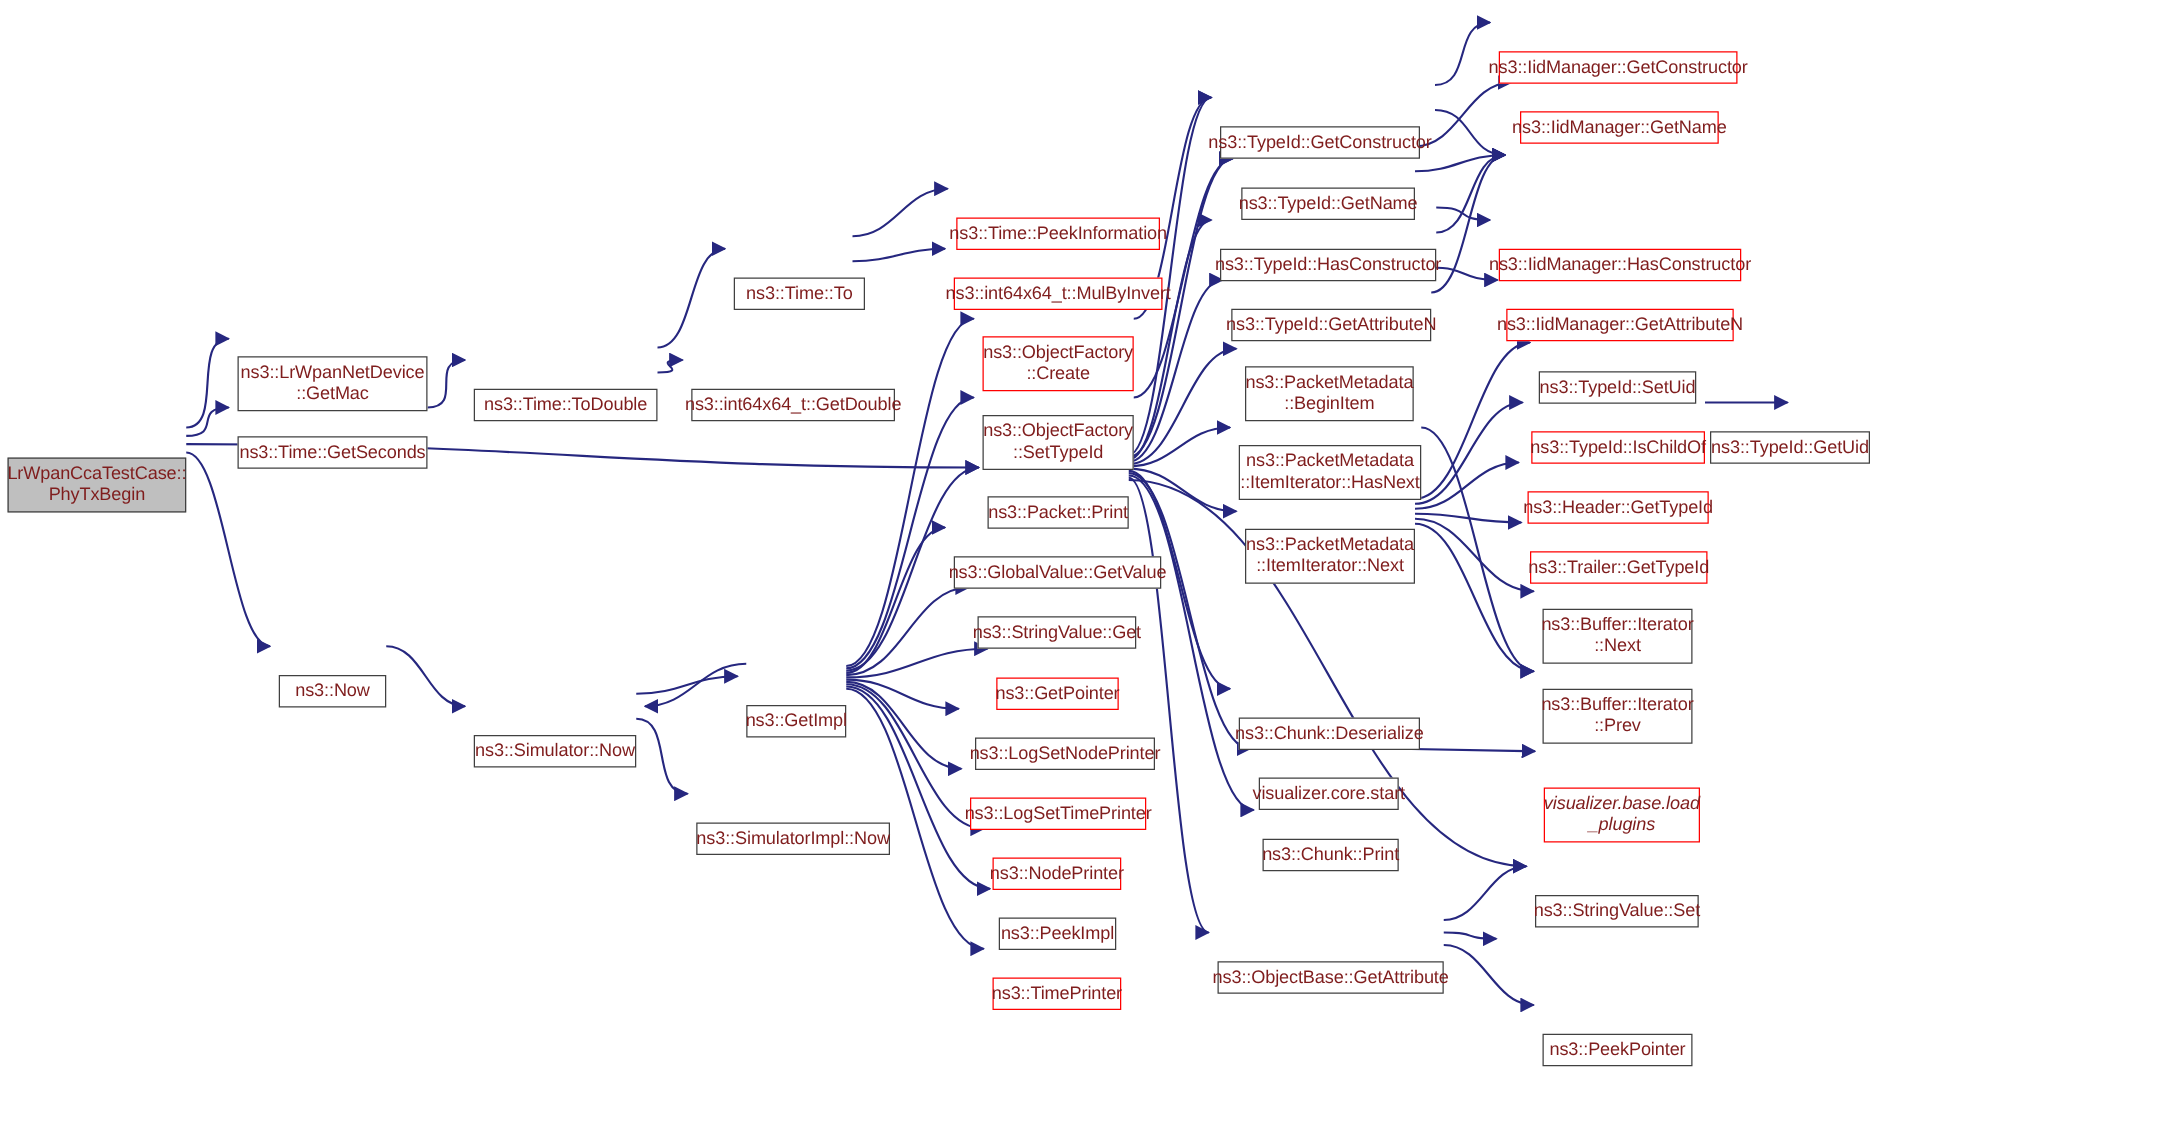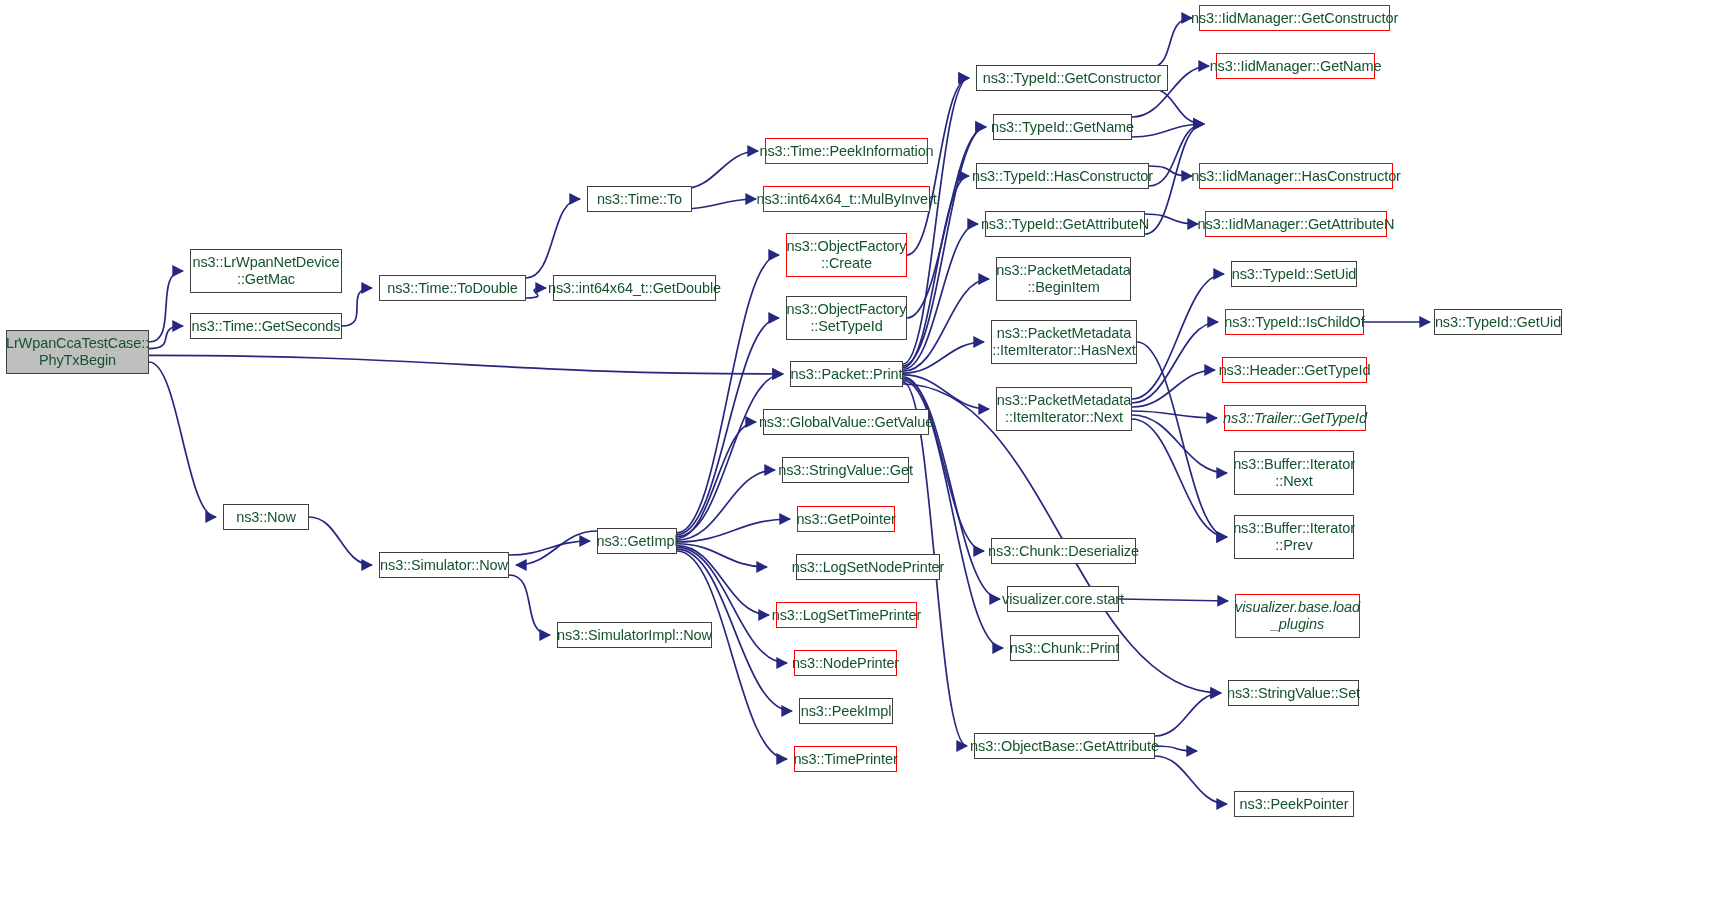--- a/index.html
+++ b/index.html
@@ -27,27 +27,28 @@
   }
   .node {
     position: absolute;
     box-sizing: border-box;
     display: flex;
     align-items: center;
     justify-content: center;
     text-align: center;
     background: #ffffff;
     border: 1px solid #404040;
-    color: #14532d;
+    color: #7f1d1d;
     font-size: 14.5px;
     line-height: 1.16;
     letter-spacing: -0.1px;
     white-space: pre-line;
     padding: 0 3px;
     z-index: 3;
+    margin-top: 36px;
   }
   .node.red {
     border-color: #ff0000;
   }
   .node.root {
     background: #bfbfbf;
     border-color: #404040;
   }
 </style>
 </head>
@@ -136,49 +137,49 @@
     <div class="node red" style="left: 765px; top: 138px; width: 163px; height: 26px;">ns3::Time::PeekInformation</div>
     <div class="node red" style="left: 763px; top: 186px; width: 167px; height: 26px;">ns3::int64x64_t::MulByInvert</div>
     <div class="node red" style="left: 786px; top: 233px; width: 121px; height: 44px;">ns3::ObjectFactory
 ::Create</div>
     <div class="node" style="left: 786px; top: 296px; width: 121px; height: 44px;">ns3::ObjectFactory
 ::SetTypeId</div>
     <div class="node" style="left: 790px; top: 361px; width: 113px; height: 26px;">ns3::Packet::Print</div>
     <div class="node" style="left: 763px; top: 409px; width: 166px; height: 26px;">ns3::GlobalValue::GetValue</div>
     <div class="node" style="left: 782px; top: 457px; width: 127px; height: 26px;">ns3::StringValue::Get</div>
     <div class="node red" style="left: 797px; top: 506px; width: 98px; height: 26px;">ns3::GetPointer</div>
-    <div class="node" style="left: 796px; top: 554px; width: 144px; height: 26px; text-align: center;">ns3::LogSetNodePrinter</div>
+    <div class="node" style="left: 780px; top: 554px; width: 144px; height: 26px; text-align: center;">ns3::LogSetNodePrinter</div>
     <div class="node red" style="left: 776px; top: 602px; width: 141px; height: 26px;">ns3::LogSetTimePrinter</div>
     <div class="node red" style="left: 794px; top: 650px; width: 103px; height: 26px;">ns3::NodePrinter</div>
     <div class="node" style="left: 799px; top: 698px; width: 94px; height: 26px;">ns3::PeekImpl</div>
     <div class="node red" style="left: 794px; top: 746px; width: 103px; height: 26px;">ns3::TimePrinter</div>
-    <div class="node" style="left: 976px; top: 65px; width: 192px; height: 26px;">ns3::TypeId::GetConstructor</div>
+    <div class="node" style="left: 976px; top: 65px; width: 160px; height: 26px;">ns3::TypeId::GetConstructor</div>
     <div class="node" style="left: 993px; top: 114px; width: 139px; height: 26px;">ns3::TypeId::GetName</div>
     <div class="node" style="left: 976px; top: 163px; width: 173px; height: 26px;">ns3::TypeId::HasConstructor</div>
     <div class="node" style="left: 985px; top: 211px; width: 160px; height: 26px;">ns3::TypeId::GetAttributeN</div>
     <div class="node" style="left: 996px; top: 257px; width: 135px; height: 44px;">ns3::PacketMetadata
 ::BeginItem</div>
     <div class="node" style="left: 991px; top: 320px; width: 146px; height: 44px;">ns3::PacketMetadata
 ::ItemIterator::HasNext</div>
     <div class="node" style="left: 996px; top: 387px; width: 136px; height: 44px;">ns3::PacketMetadata
 ::ItemIterator::Next</div>
     <div class="node" style="left: 991px; top: 538px; width: 145px; height: 26px;">ns3::Chunk::Deserialize</div>
     <div class="node" style="left: 1007px; top: 586px; width: 112px; height: 26px;">visualizer.core.start</div>
     <div class="node" style="left: 1010px; top: 635px; width: 109px; height: 26px;">ns3::Chunk::Print</div>
     <div class="node" style="left: 974px; top: 733px; width: 181px; height: 26px;">ns3::ObjectBase::GetAttribute</div>
     <div class="node red" style="left: 1199px; top: 5px; width: 191px; height: 26px;">ns3::IidManager::GetConstructor</div>
     <div class="node red" style="left: 1216px; top: 53px; width: 159px; height: 26px;">ns3::IidManager::GetName</div>
     <div class="node red" style="left: 1199px; top: 163px; width: 194px; height: 26px;">ns3::IidManager::HasConstructor</div>
     <div class="node red" style="left: 1205px; top: 211px; width: 182px; height: 26px;">ns3::IidManager::GetAttributeN</div>
     <div class="node" style="left: 1231px; top: 261px; width: 126px; height: 26px;">ns3::TypeId::SetUid</div>
     <div class="node red" style="left: 1225px; top: 309px; width: 139px; height: 26px;">ns3::TypeId::IsChildOf</div>
     <div class="node red" style="left: 1222px; top: 357px; width: 145px; height: 26px;">ns3::Header::GetTypeId</div>
-    <div class="node red" style="left: 1224px; top: 405px; width: 142px; height: 26px; font-style: italic;">ns3::Trailer::GetTypeId</div>
+    <div class="node red" style="left: 1224px; top: 405px; width: 142px; height: 26px;">ns3::Trailer::GetTypeId</div>
     <div class="node" style="left: 1234px; top: 451px; width: 120px; height: 44px;">ns3::Buffer::Iterator
 ::Next</div>
     <div class="node" style="left: 1234px; top: 515px; width: 120px; height: 44px;">ns3::Buffer::Iterator
 ::Prev</div>
     <div class="node red" style="left: 1235px; top: 594px; width: 125px; height: 44px; font-style: italic;">visualizer.base.load
 _plugins</div>
     <div class="node" style="left: 1228px; top: 680px; width: 131px; height: 26px;">ns3::StringValue::Set</div>
     <div class="node" style="left: 1234px; top: 791px; width: 120px; height: 26px;">ns3::PeekPointer</div>
-    <div class="node" style="left: 1434px; top: 309px; width: 128px; height: 26px;">ns3::TypeId::GetUid</div>
+    <div class="node" style="left: 1368px; top: 309px; width: 128px; height: 26px;">ns3::TypeId::GetUid</div>
   </div>
 
 </body></html>

